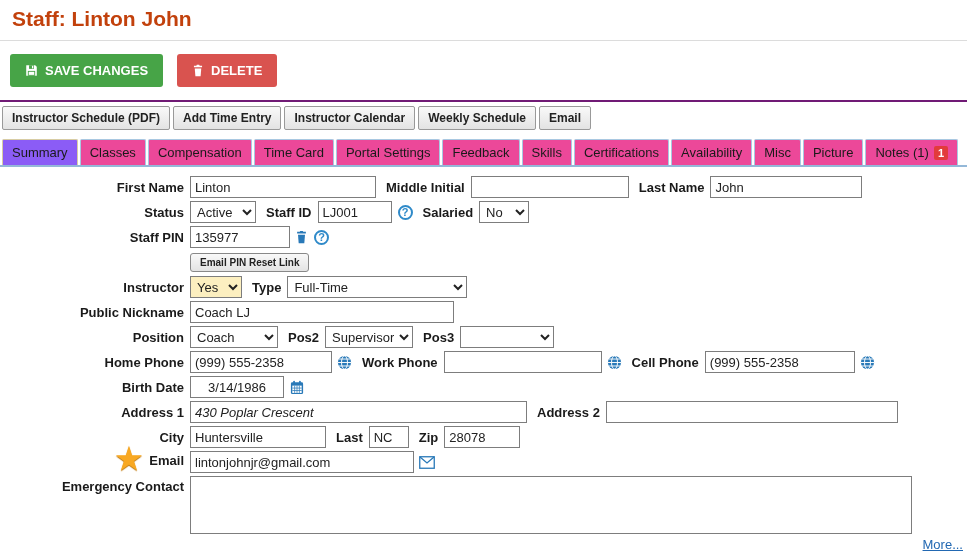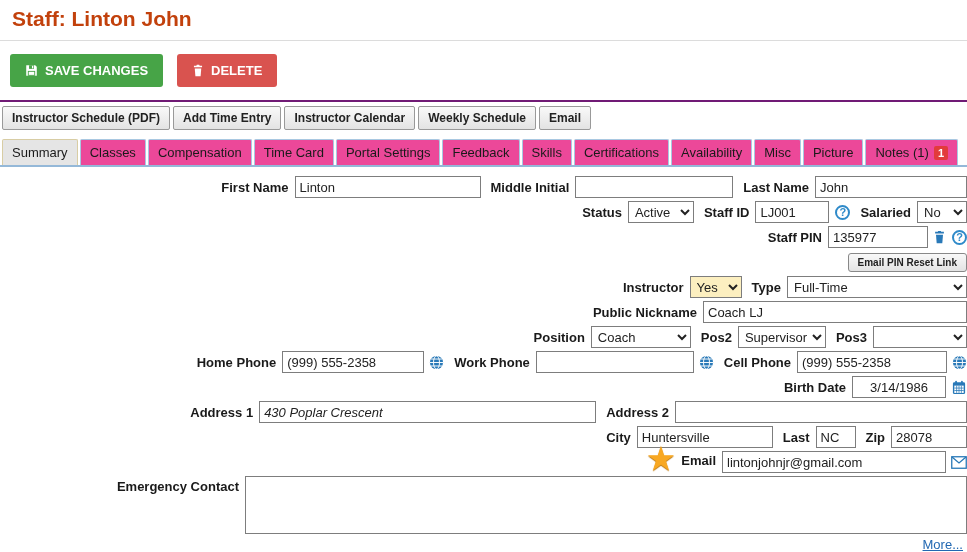--- a/index.html
+++ b/index.html
@@ -23,26 +23,26 @@
   
   .toolbar { display:flex; gap:3px; padding:4px 2px; }
   .toolbar-btn { background:linear-gradient(#f9f9f9,#e3e3e3); border:1px solid #999; border-radius:2px;
                  padding:4px 9px; font-size:12px; font-weight:bold; color:#222; cursor:pointer;
                  font-family:"Liberation Sans", sans-serif; }
   
   .tabs { display:flex; gap:2px; padding:5px 2px 0; border-bottom:2px solid #94b8d8; }
   .tab { display:inline-flex; align-items:center; gap:5px; background:#ec4899; border:1px solid #a9c8e1;
          border-bottom:none; border-radius:2px 2px 0 0; padding:5px 9px; font-size:13px; color:#1a1a1a;
          cursor:pointer; white-space:nowrap; }
-  .tab.active { background:#e5e5e5; border-color:#d8cda4; }
+  .tab.active { background:#8b5cf6; border-color:#d8cda4; }
   .badge { background:#e23b3b; color:#fff; font-size:11px; font-weight:bold; padding:1px 4px;
            border-radius:2px; line-height:12px; }
   
   .form { padding:6px 0 0; }
-  .row { display:flex; align-items:center; margin:3px 0; min-height:22px;justify-content:flex-end; }
+  .row { display:flex; align-items:center; margin:3px 0; min-height:22px; }
   .row.top { align-items:flex-start; }
   .lbl { width:190px; flex:none; text-align:right; font-weight:bold; padding-right:6px; color:#1a1a1a; }
   .row.top .lbl { padding-top:3px; }
   .ilbl { font-weight:bold; margin:0 6px 0 10px; color:#1a1a1a; white-space:nowrap; }
   input[type=text], select, textarea {
     border:1px solid #7d7d7d; font-family:"Liberation Sans", sans-serif; font-size:13px;
     padding:2px 4px; height:22px; background:#fff; color:#222;
   }
   select { padding:1px 2px; }
   .yellow { background:#fcefc0; }
@@ -185,21 +185,21 @@
     <select style="width:180px"><option>Full-Time</option></select>
   </div>
 
   <div class="row">
     <div class="lbl">Public Nickname</div>
     <input type="text" style="width: 264px;" value="Coach LJ">
   </div>
 
   <div class="row">
     <div class="lbl">Position</div>
-    <select style="width:100px"><option>Coach</option></select>
+    <select style="width:88px"><option>Coach</option></select>
     <span class="ilbl">Pos2</span>
     <select style="width:88px"><option>Supervisor</option></select>
     <span class="ilbl">Pos3</span>
     <select style="width:94px"><option></option></select>
   </div>
 
   <div class="row">
     <div class="lbl">Home Phone</div>
     <input type="text" style="width: 142px;" value="(999) 555-2358">
     <span class="sicon">

